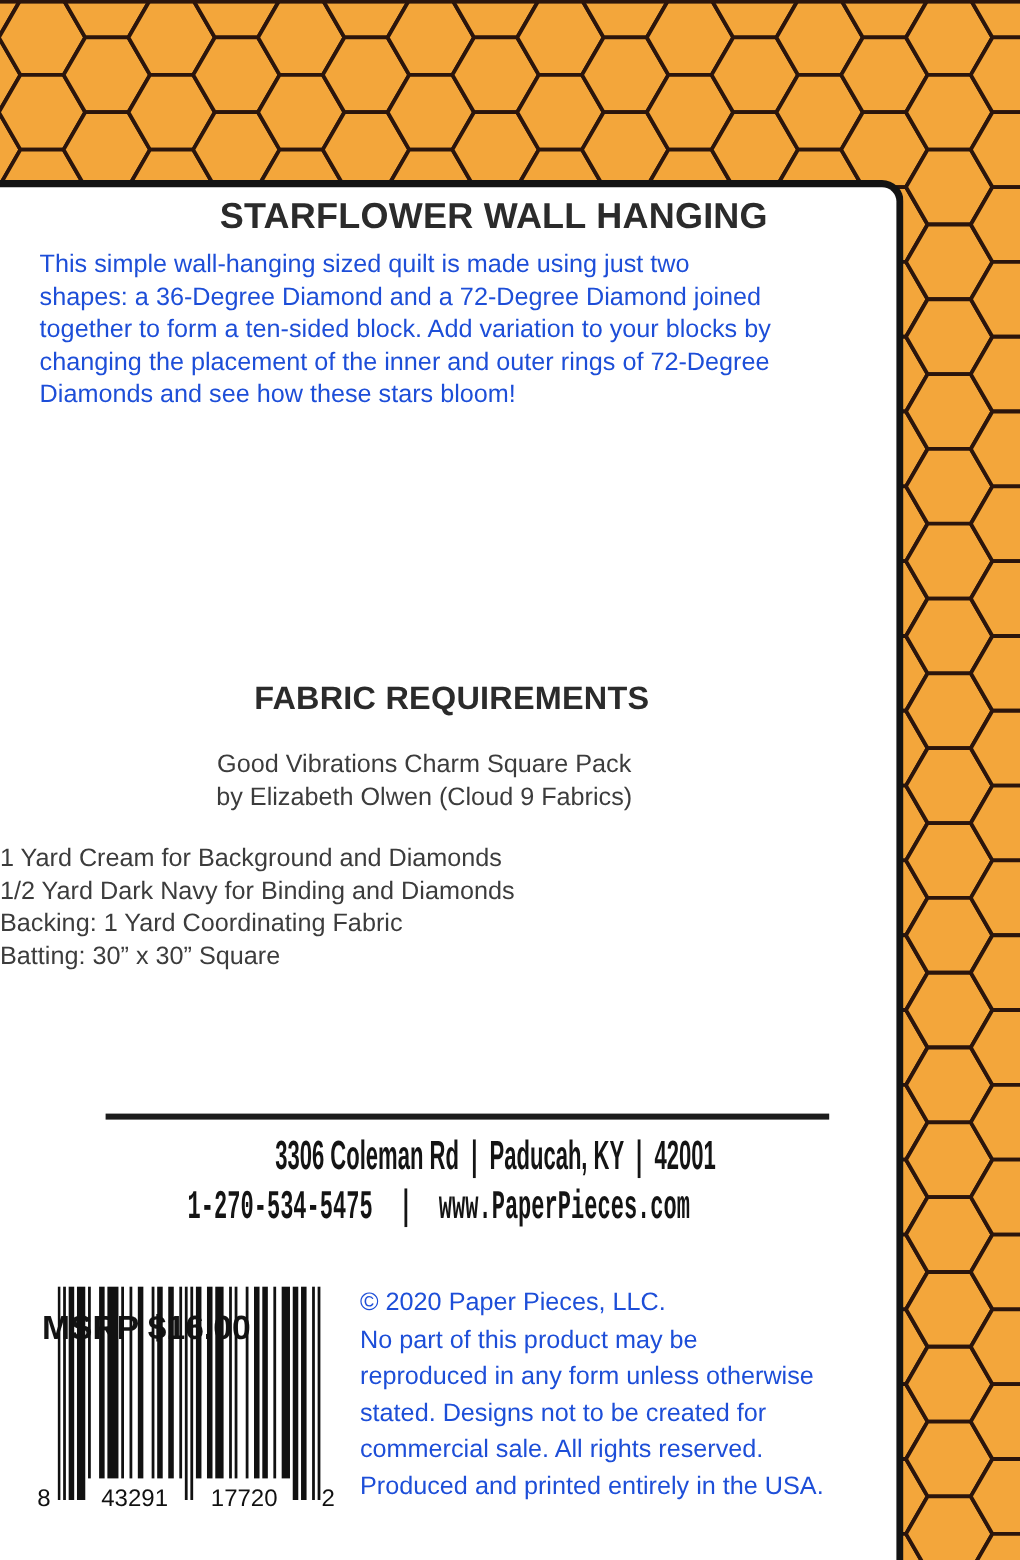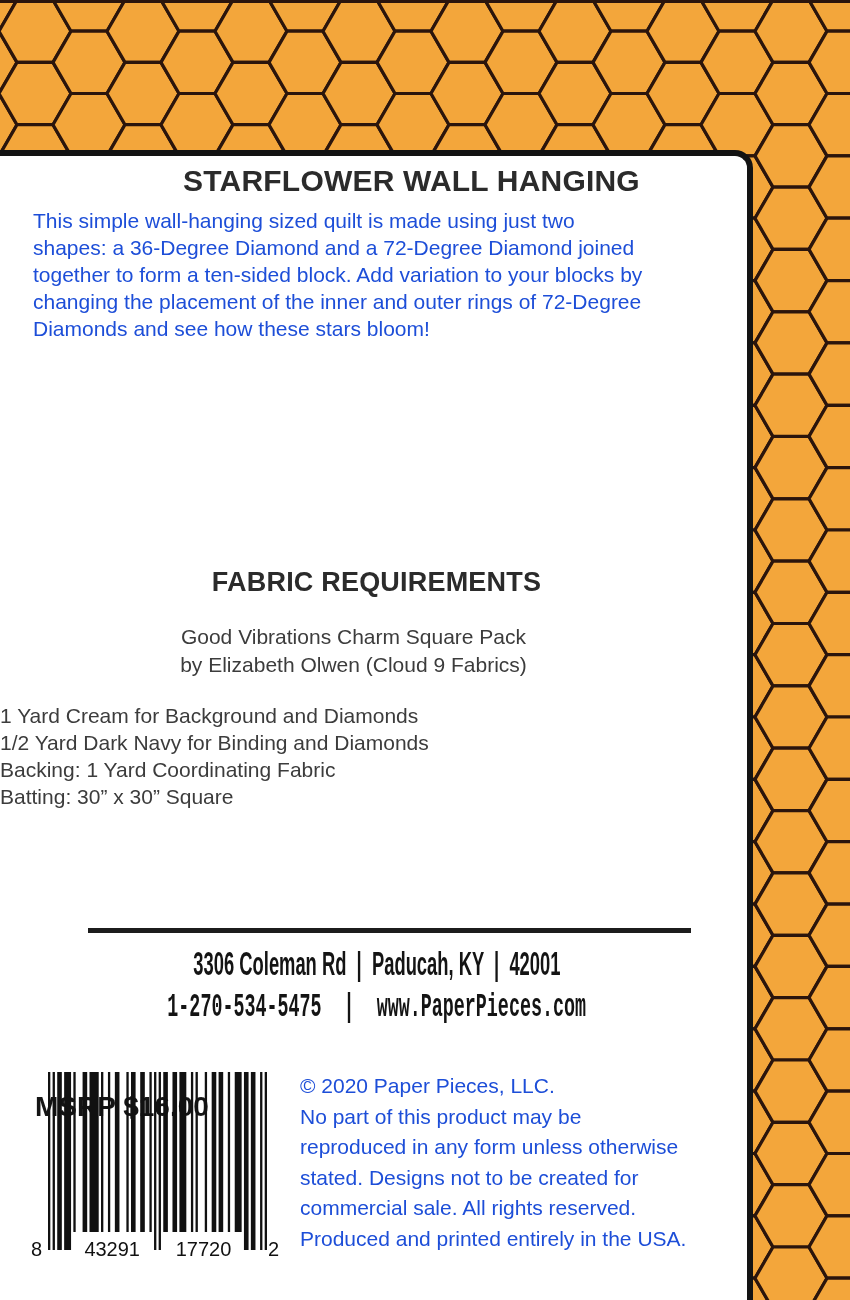--- a/index.html
+++ b/index.html
@@ -49,21 +49,21 @@
   .fabrics {
     top:702px; left:0; width:753px;
     text-align:left;
     font-size:21px; line-height:27px;
     color:#3c3c3c; white-space:pre-line;
   }
   .divider {
     top:928px; left:88px; width:603px; height:5px;
     background:#1c1c1c;
   }
-  .addr-row { left:0; width:753px; display:flex; justify-content:center; }
+  .addr-row { left:0; width:753px; display:flex; justify-content:flex-end; }
   .addr-row.l1 { top:941px; }
   .addr-row.l2 { top:985px;font-family:Liberation Mono, monospace; }
   .addr-row span {
     display:inline-block;
     font-size:34px; font-weight:700; color:#141414;
     transform:scaleX(0.54); transform-origin:center;
     white-space:pre; line-height:1.3;
   }
   .msrp {
     top:1091px; left:35px;

